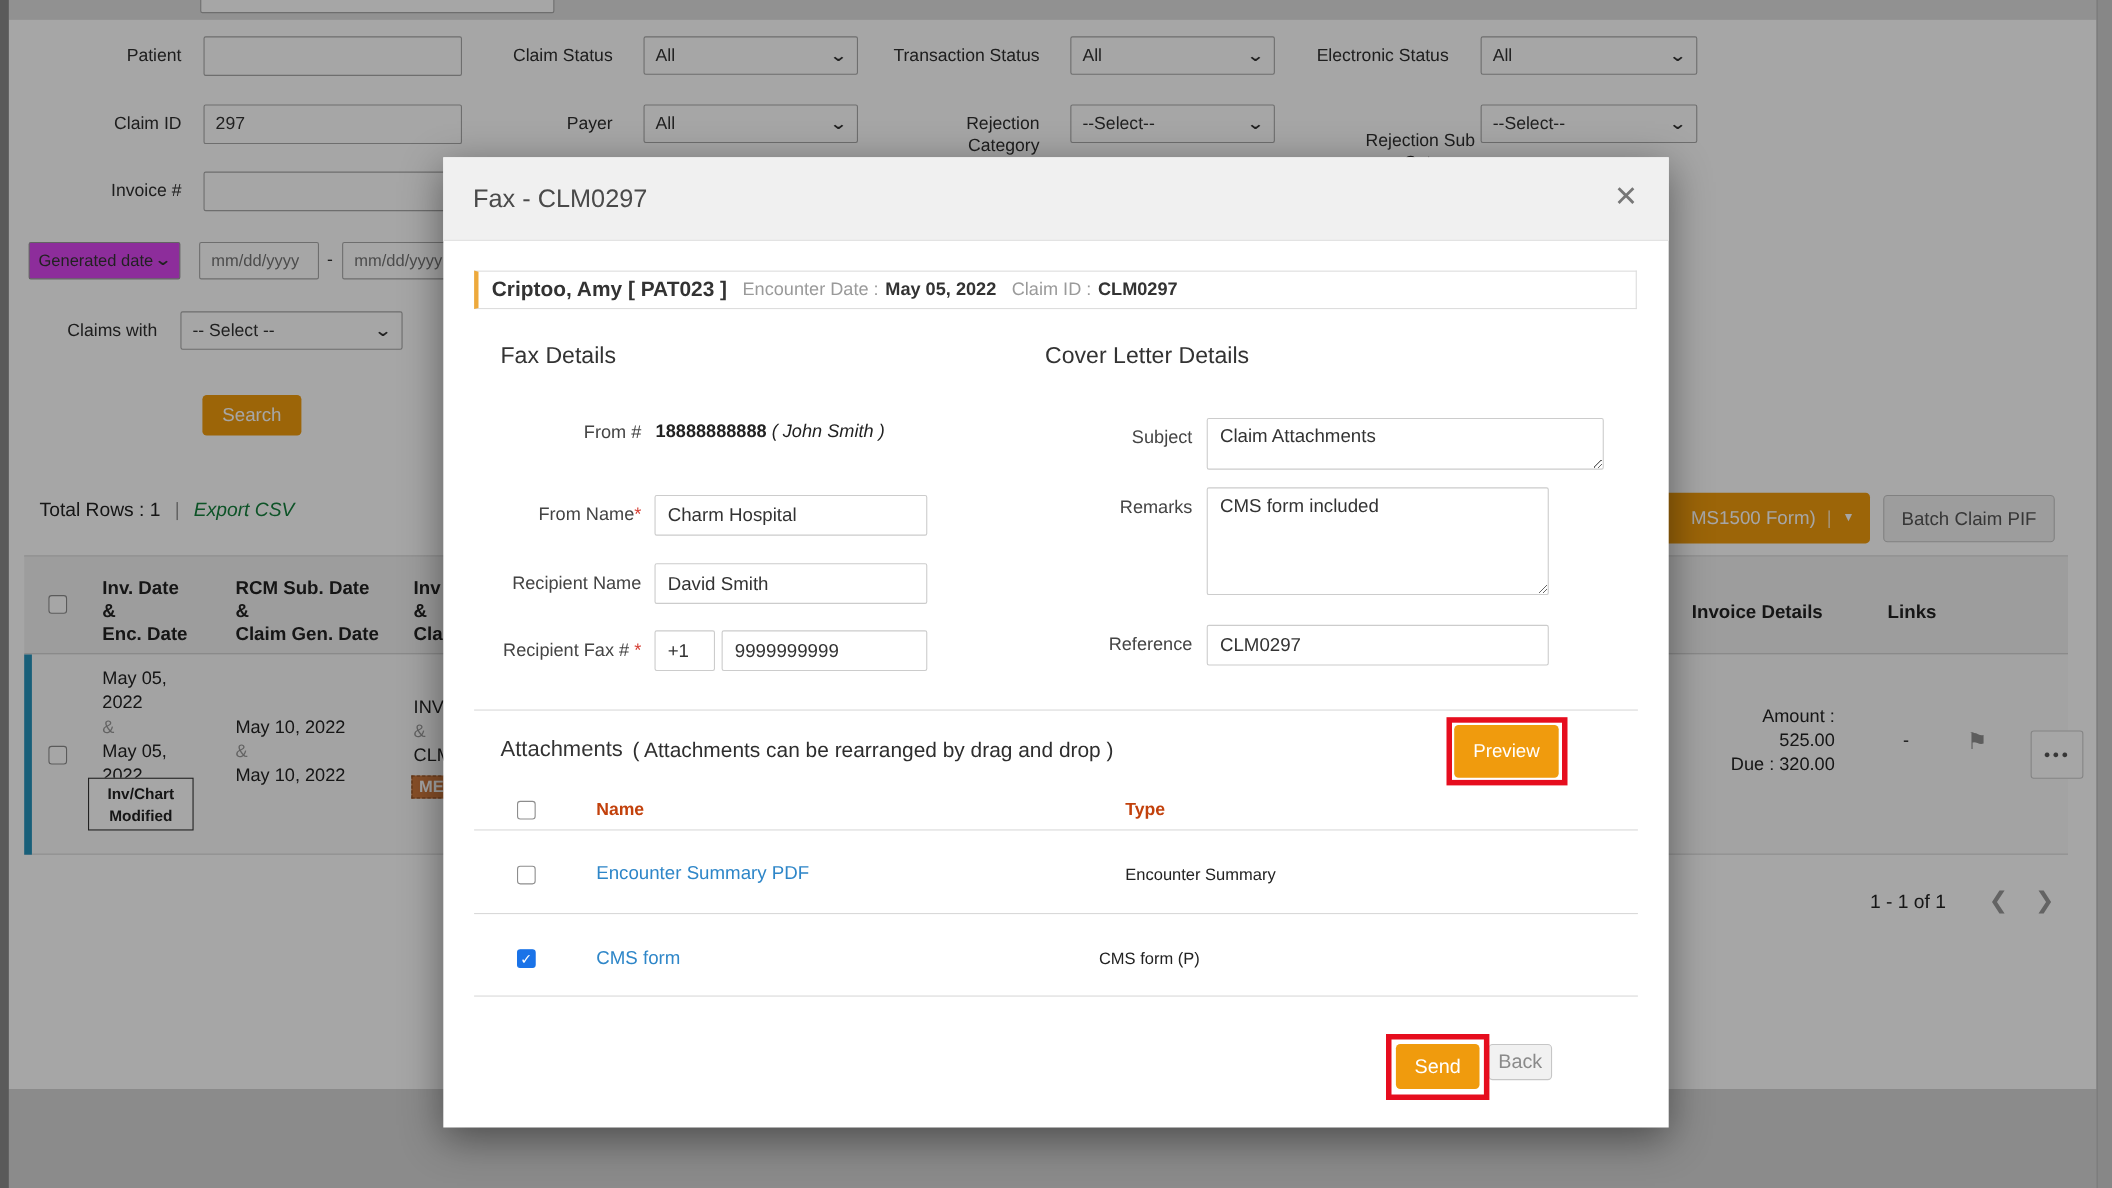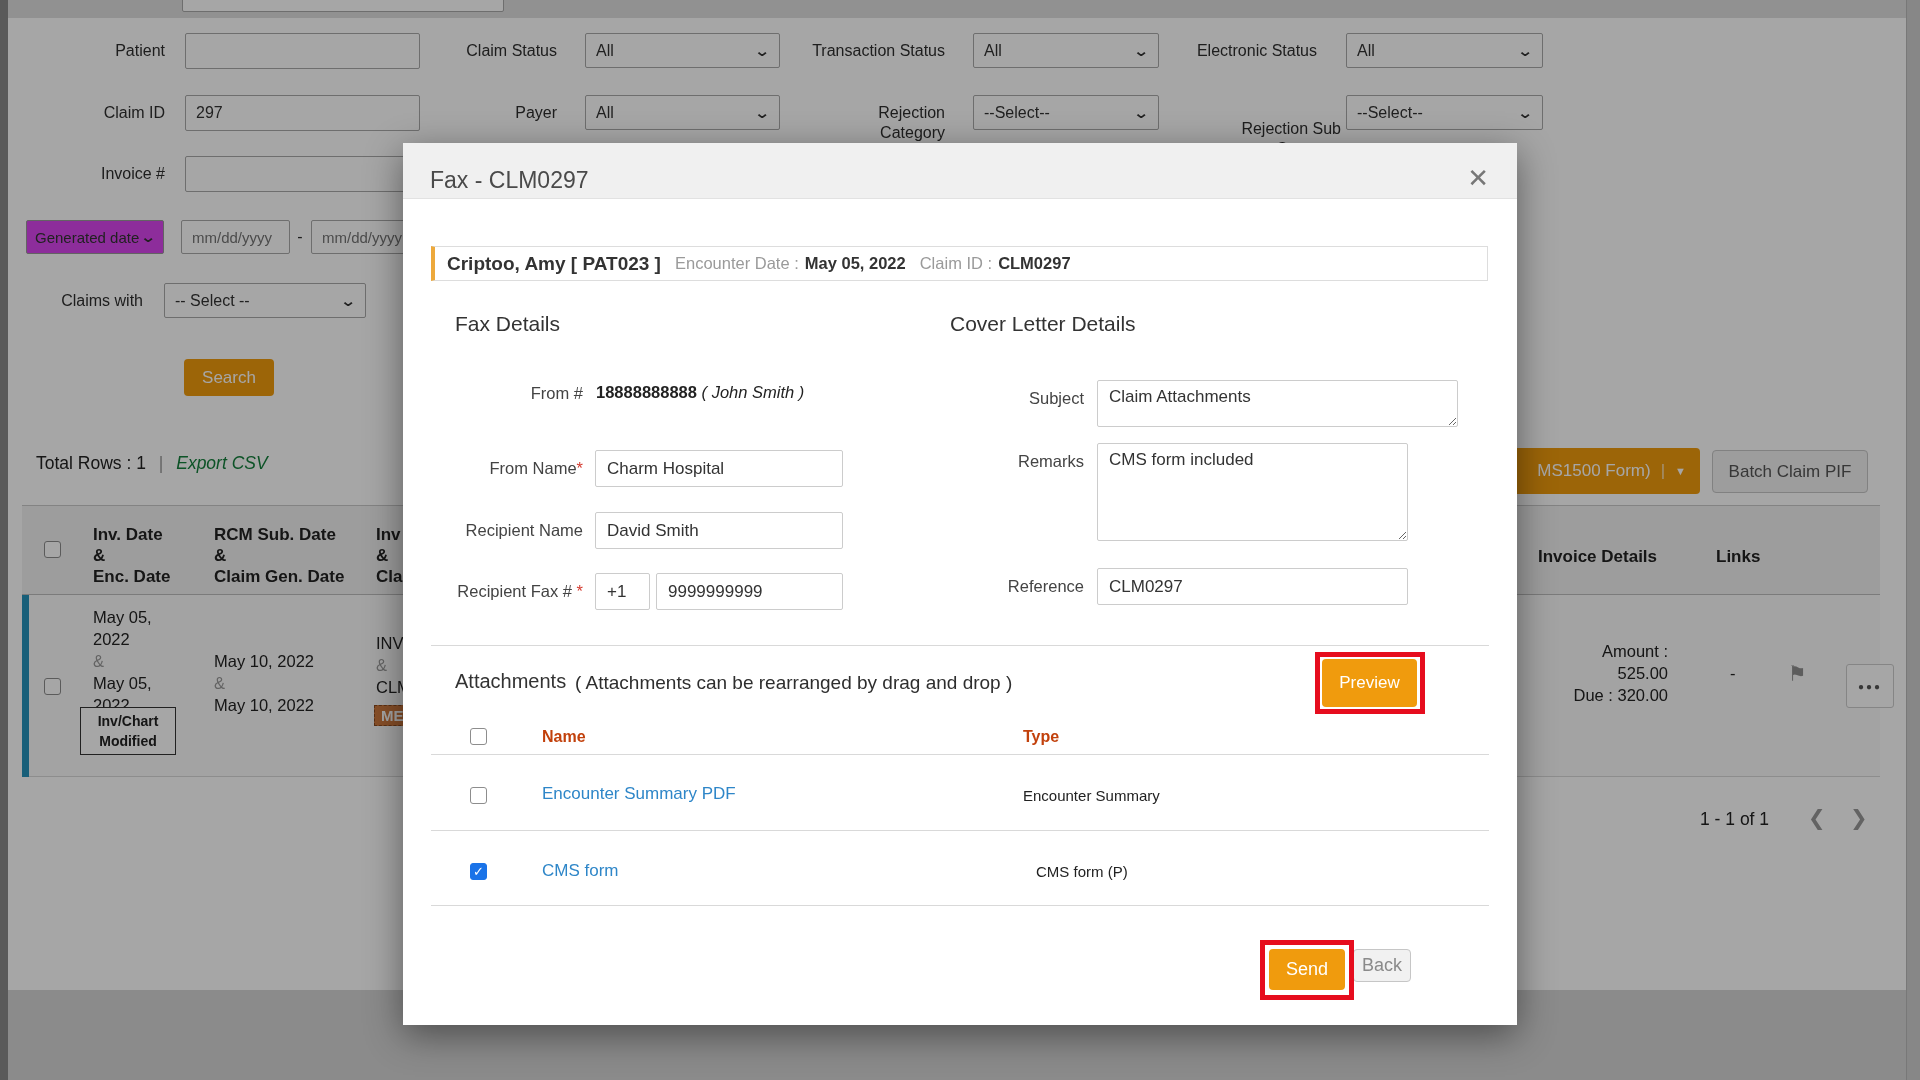--- a/index.html
+++ b/index.html
@@ -40,21 +40,21 @@
   .flag { color:#8f8f8f; font-size:21px; }
   .more-btn { position:absolute; width:48px; height:44px; background:#fff; border:1px solid #ccc; border-radius:3px; display:flex; align-items:center; justify-content:center; color:#555; font-size:10px; letter-spacing:2px; }
 
   .pager-chevron { color:#999; font-size:21px; }
 
   
   .dim { position:absolute; inset:0; background:rgba(0,0,0,0.35); z-index:50; }
 
   
   .modal { position:absolute; left:403px; top:143px; width:1114px; height:882px; background:#fff; z-index:100; box-shadow:0 10px 35px rgba(0,0,0,0.45); }
-  .modal-header { position:absolute; left:0; top:0; width:100%; height:56px; background:#f0f0f0; border-bottom:1px solid #e2e2e2; }
+  .modal-header { position:absolute; left:0; top:0; width:100%; height:76px; background:#f0f0f0; border-bottom:1px solid #e2e2e2; }
   .modal-title { position:absolute; left:27px; top:24px; font-size:23px; color:#4a4a4a; }
   .modal-close { position:absolute; right:28px; top:22px; font-size:26px; color:#777; cursor:pointer; line-height:26px; }
 
   .patient-bar { position:absolute; left:28px; top:103px; width:1057px; height:35px; border:1px solid #ddd; border-left:4px solid #eda93c; display:flex; align-items:center; padding-left:12px; }
   .pb-name { font-size:19px; font-weight:bold; color:#333; }
   .pb-label { font-size:16.5px; color:#9a9a9a; margin-left:14px; }
   .pb-value { font-size:16.5px; font-weight:bold; color:#333; margin-left:6px; }
 
   .section-h { position:absolute; font-size:21px; color:#333; }
 
@@ -282,19 +282,19 @@
 
   <div class="cb" style="left:67px; top:644px;"></div>
   <div class="att-link" style="left:139px; top:641px;">Encounter Summary PDF</div>
   <div class="att-type" style="left:620px; top:644px;">Encounter Summary</div>
   <div class="mline" style="left:28px; top:687px; width:1058px;"></div>
 
   <div class="cb checked" style="left:67px; top:720px;">
       <span>✓</span>
     </div>
   <div class="att-link" style="left:139px; top:679px;margin-top:39px;">CMS form</div>
-  <div class="att-type" style="left:633px; top:720px;">CMS form (P)</div>
+  <div class="att-type" style="left:596px; top:720px;">CMS form (P)</div>
   <div class="mline" style="left:28px; top:762px; width:1058px;"></div>
 
   <div class="red-box" style="left:857px; top:797px; width:94px; height:60px;"></div>
   <button class="btn-orange" style="left:866px; top:806px; width:76px; height:41px; font-size:18px;">Send</button>
   <button class="btn-gray" style="left:950px; top:806px; width:58px; height:33px; font-size:18px; color:#8a8a8a;">Back</button>
 </div>
 
 </body></html>

